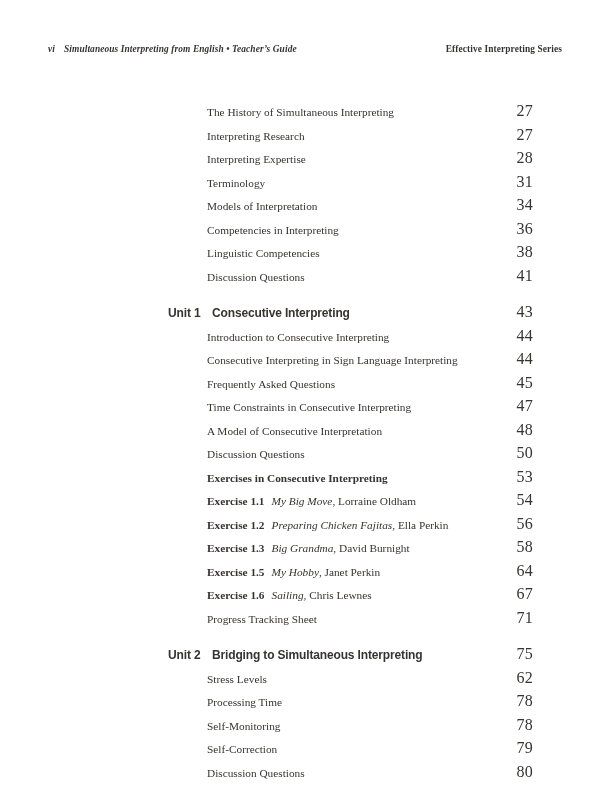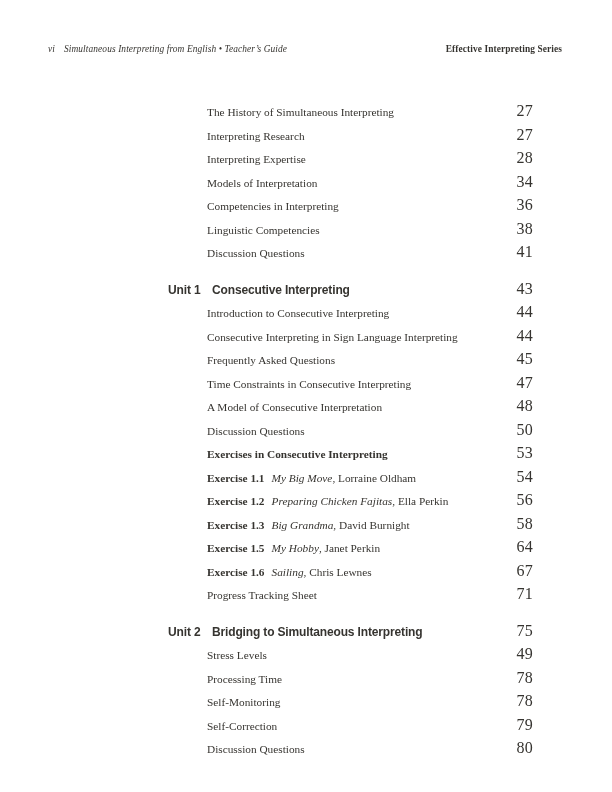--- a/index.html
+++ b/index.html
@@ -14,21 +14,21 @@
     color:var(--ink);
     font-family:"Liberation Serif", serif;
     overflow:hidden;
   }
   
   .running-head{
     position:absolute;top:44px;left:48px;right:50px;
     display:flex;justify-content:space-between;align-items:baseline;
     font-size:9.4px;letter-spacing:0.1px;
   }
-  .running-head-left{display:flex;align-items:baseline;font-style:italic;font-weight:normal;text-align:center;}
+  .running-head-left{display:flex;align-items:baseline;font-style:italic;font-weight:bold;text-align:center;}
   .folio{margin-right:9px;}
   .running-head-right{font-weight:bold;font-style:normal;}
   
   .toc{
     position:absolute;top:100px;left:168px;width:365px;
     font-size:11.3px;
   }
   .toc-section + .toc-section{margin-top:13px;}
   .row{
     display:flex;align-items:baseline;
@@ -70,20 +70,24 @@
           <span class="title">The History of Simultaneous Interpreting</span>
           <span class="page-col">27</span>
         </div>
         <div class="row entry-row">
           <span class="title">Interpreting Research</span>
           <span class="page-col">27</span>
         </div>
         <div class="row entry-row">
           <span class="title">Interpreting Expertise</span>
           <span class="page-col">28</span>
+        </div>
+        <div class="row entry-row">
+          <span class="title">Terminology</span>
+          <span class="page-col">31</span>
         </div>
         <div class="row entry-row">
           <span class="title">Models of Interpretation</span>
           <span class="page-col">34</span>
         </div>
         <div class="row entry-row">
           <span class="title">Competencies in Interpreting</span>
           <span class="page-col">36</span>
         </div>
         <div class="row entry-row">
@@ -155,21 +159,21 @@
         </div>
       </section>
       <section class="toc-section">
         <div class="row heading-row">
           <span class="h-label">Unit 2</span>
           <span class="h-title">Bridging to Simultaneous Interpreting</span>
           <span class="page-col">75</span>
         </div>
         <div class="row entry-row">
           <span class="title">Stress Levels</span>
-          <span class="page-col">49</span>
+          <span class="page-col">62</span>
         </div>
         <div class="row entry-row">
           <span class="title">Processing Time</span>
           <span class="page-col">78</span>
         </div>
         <div class="row entry-row">
           <span class="title">Self-Monitoring</span>
           <span class="page-col">78</span>
         </div>
         <div class="row entry-row">

